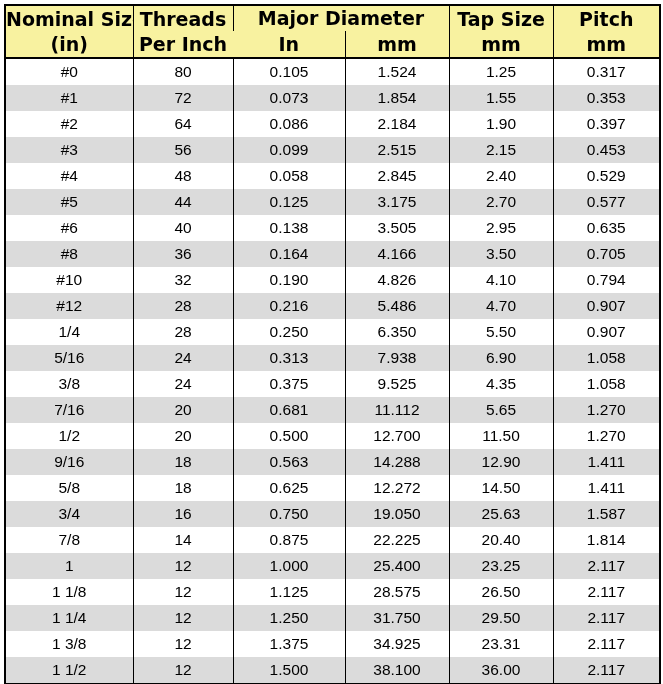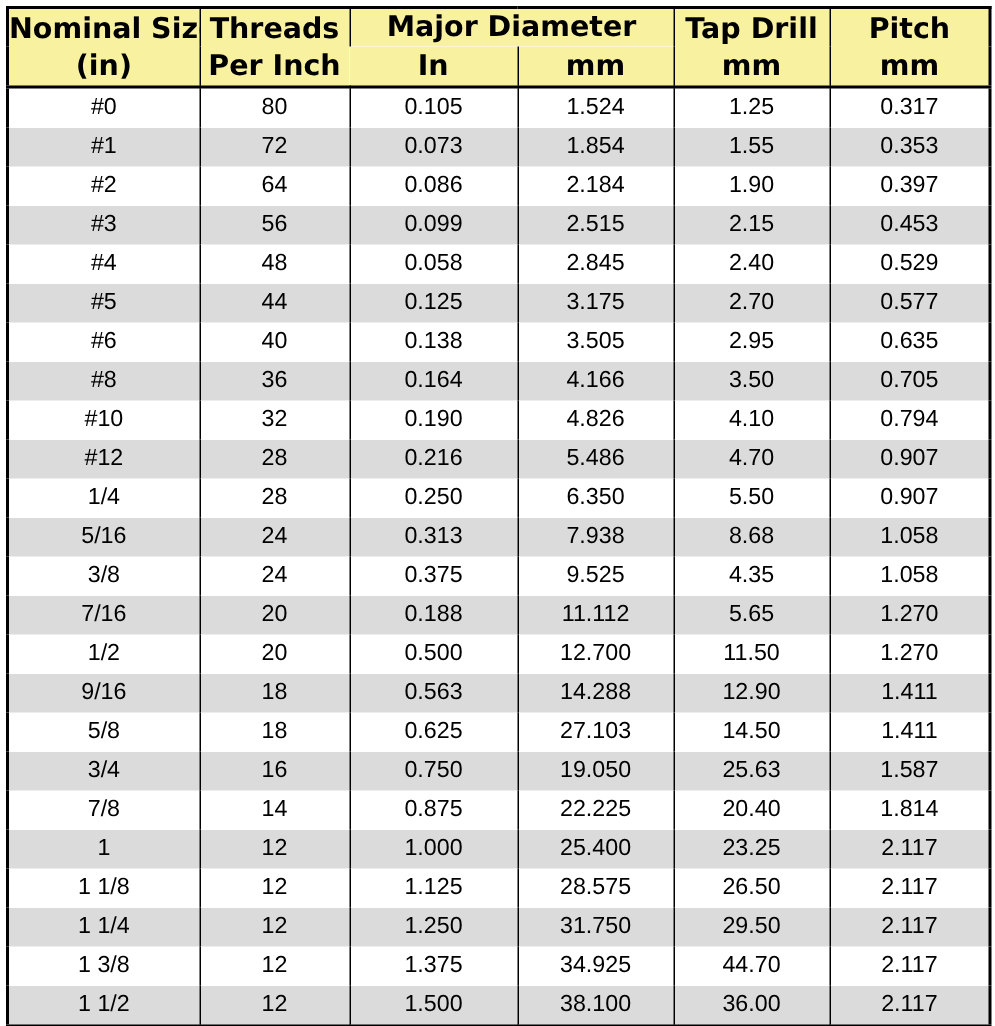--- a/index.html
+++ b/index.html
@@ -71,21 +71,21 @@
       <th rowspan="2">
         <span class="hline">Nominal Size</span>
         <span class="hline">(in)</span>
       </th>
       <th rowspan="2">
         <span class="hline">Threads</span>
         <span class="hline">Per Inch</span>
       </th>
       <th colspan="2">Major Diameter</th>
       <th rowspan="2">
-        <span class="hline">Tap Drill</span>
+        <span class="hline">Tap Size</span>
         <span class="hline">mm</span>
       </th>
       <th rowspan="2">
         <span class="hline">Pitch</span>
         <span class="hline">mm</span>
       </th>
     </tr>
     <tr class="header-row-2">
       <th>In</th>
       <th>mm</th>
@@ -178,35 +178,35 @@
         <td>0.250</td>
         <td>6.350</td>
         <td>5.50</td>
         <td>0.907</td>
       </tr>
       <tr class="alt">
         <td>5/16</td>
         <td>24</td>
         <td>0.313</td>
         <td>7.938</td>
-        <td>8.68</td>
+        <td>6.90</td>
         <td>1.058</td>
       </tr>
       <tr>
         <td>3/8</td>
         <td>24</td>
         <td>0.375</td>
         <td>9.525</td>
         <td>4.35</td>
         <td>1.058</td>
       </tr>
       <tr class="alt">
         <td>7/16</td>
         <td>20</td>
-        <td>0.188</td>
+        <td>0.681</td>
         <td>11.112</td>
         <td>5.65</td>
         <td>1.270</td>
       </tr>
       <tr>
         <td>1/2</td>
         <td>20</td>
         <td>0.500</td>
         <td>12.700</td>
         <td>11.50</td>
@@ -217,21 +217,21 @@
         <td>18</td>
         <td>0.563</td>
         <td>14.288</td>
         <td>12.90</td>
         <td>1.411</td>
       </tr>
       <tr>
         <td>5/8</td>
         <td>18</td>
         <td>0.625</td>
-        <td>27.103</td>
+        <td>12.272</td>
         <td>14.50</td>
         <td>1.411</td>
       </tr>
       <tr class="alt">
         <td>3/4</td>
         <td>16</td>
         <td>0.750</td>
         <td>19.050</td>
         <td>25.63</td>
         <td>1.587</td>
@@ -266,21 +266,21 @@
         <td>1.250</td>
         <td>31.750</td>
         <td>29.50</td>
         <td>2.117</td>
       </tr>
       <tr>
         <td>1 3/8</td>
         <td>12</td>
         <td>1.375</td>
         <td>34.925</td>
-        <td>44.70</td>
+        <td>23.31</td>
         <td>2.117</td>
       </tr>
       <tr class="alt">
         <td>1 1/2</td>
         <td>12</td>
         <td>1.500</td>
         <td>38.100</td>
         <td>36.00</td>
         <td>2.117</td>
       </tr>

